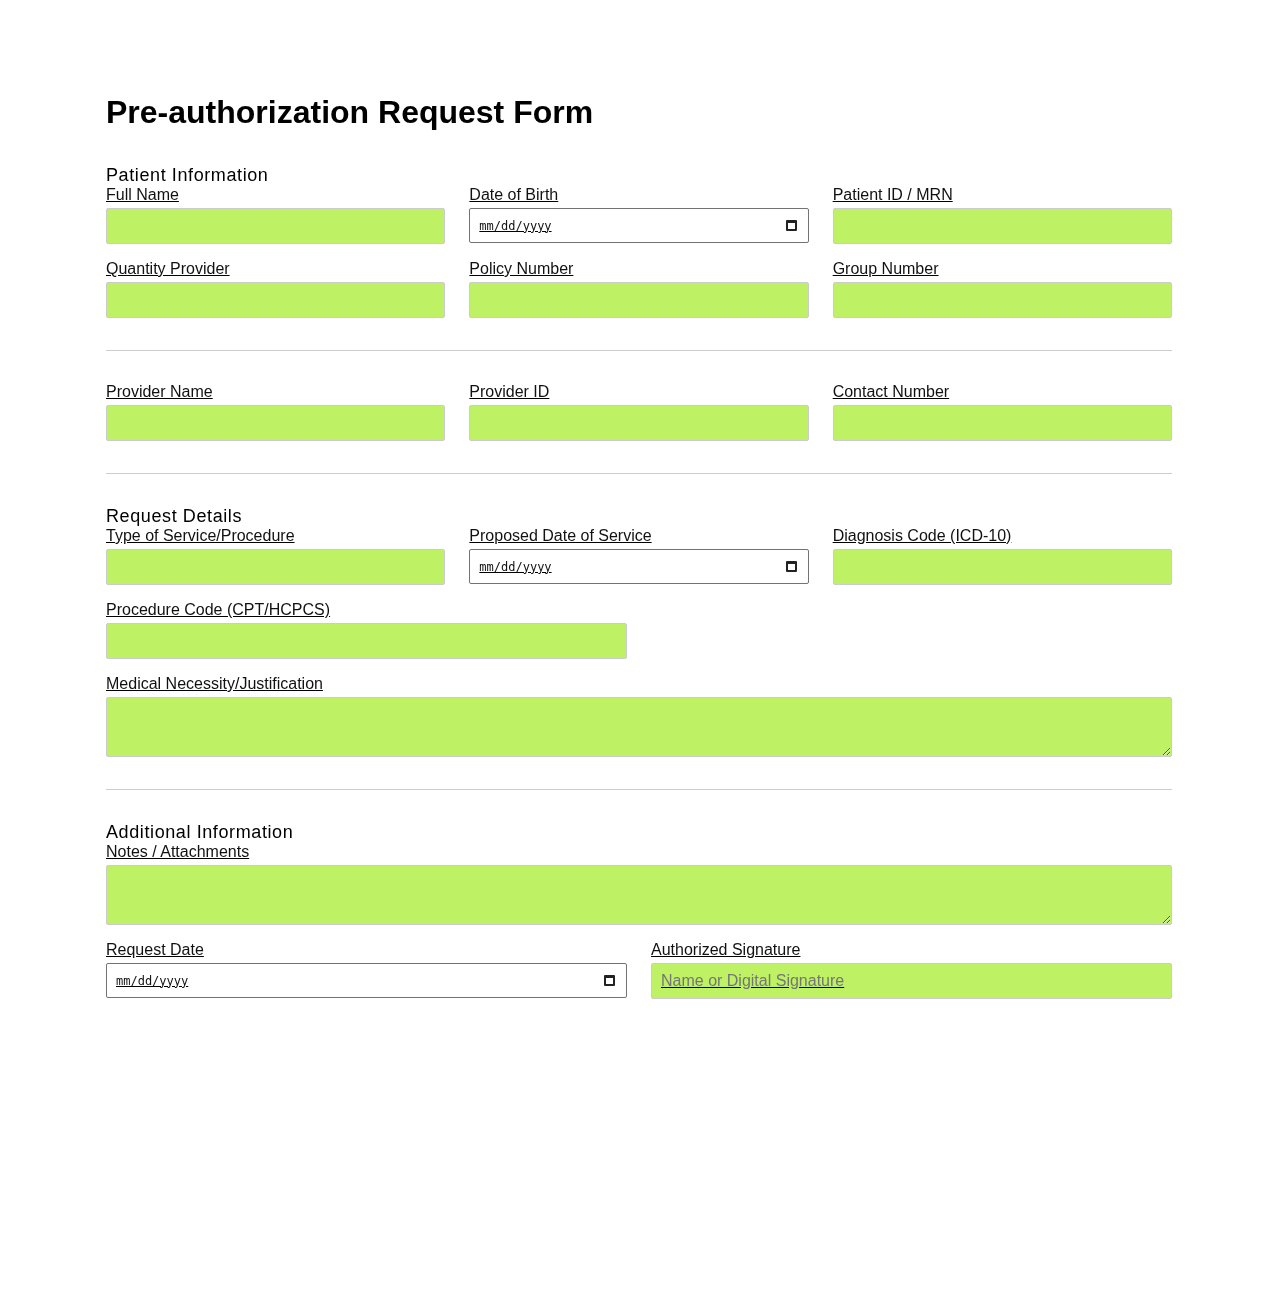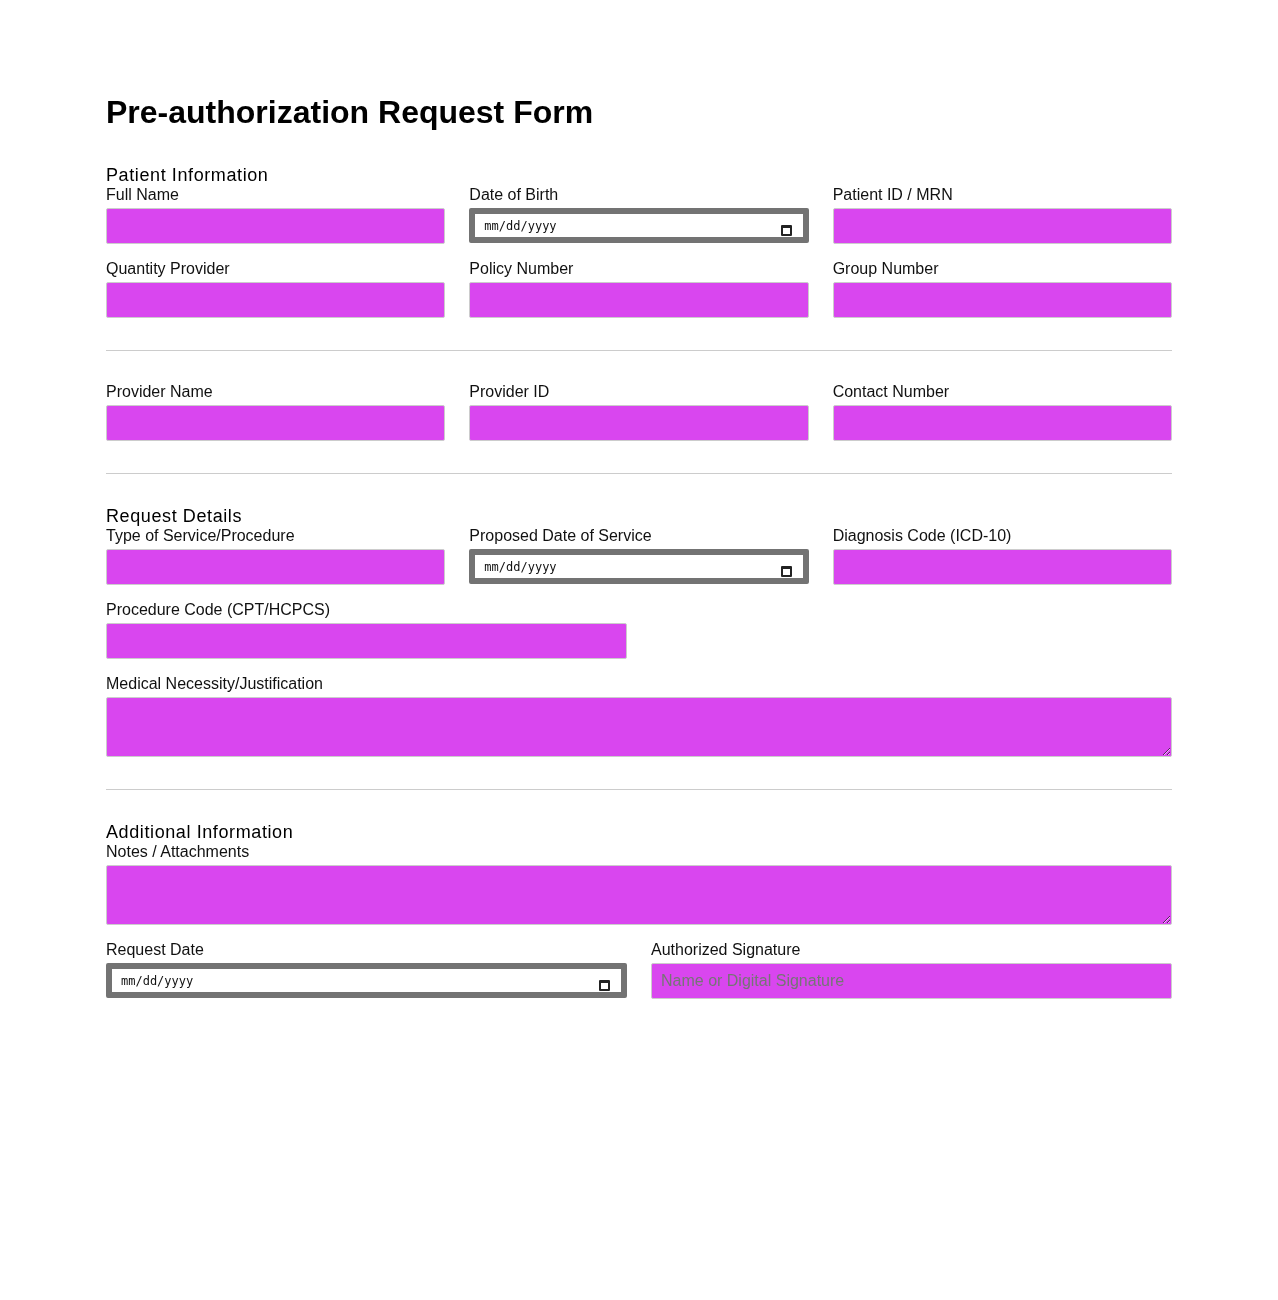--- a/index.html
+++ b/index.html
@@ -27,20 +27,21 @@
       margin: 0;
       font-size: 18px;
       line-height: 21px;
       font-weight: normal;
       letter-spacing: 0.6px;
     }
     .row {
       display: grid;
       column-gap: 24px;
       margin-bottom: 16px;
+      text-decoration: underline;
     }
     .row.cols-3 { grid-template-columns: 1fr 1fr 1fr; }
     .row.cols-2 { grid-template-columns: 1fr 1fr; }
     .row.cols-1 { grid-template-columns: 1fr; }
     .row:last-child { margin-bottom: 0; }
     .field label {
       display: block;
       font-size: 16px;
       line-height: 18px;
       margin-bottom: 4px;
@@ -49,34 +50,34 @@
     .field input, .field textarea {
       display: block;
       width: 100%;
       height: 36px;
       border: 1px solid #cccccc;
       border-radius: 2px;
       padding: 0 9px;
       font-family: "Liberation Sans", sans-serif;
       font-size: 16px;
       color: #000;
-      background: #d946ef;
+      background: #bef264;
       outline: none;
     }
     .field input::placeholder { color: #757575; }
     .field textarea {
       height: 60px;
       resize: vertical;
       padding: 8px 9px;
     }
     .date-input {
       position: relative;
       width: 100%;
       height: 35px;
-      border: 6px solid #737373;
+      border: 1px solid #737373;
       border-radius: 2px;
       display: flex;
       align-items: center;
       padding: 0 9px;
       background: #fff;
       cursor: text;
     }
     .date-input .date-text {
       font-family: "DejaVu Sans Mono", monospace;
       font-size: 12px;

